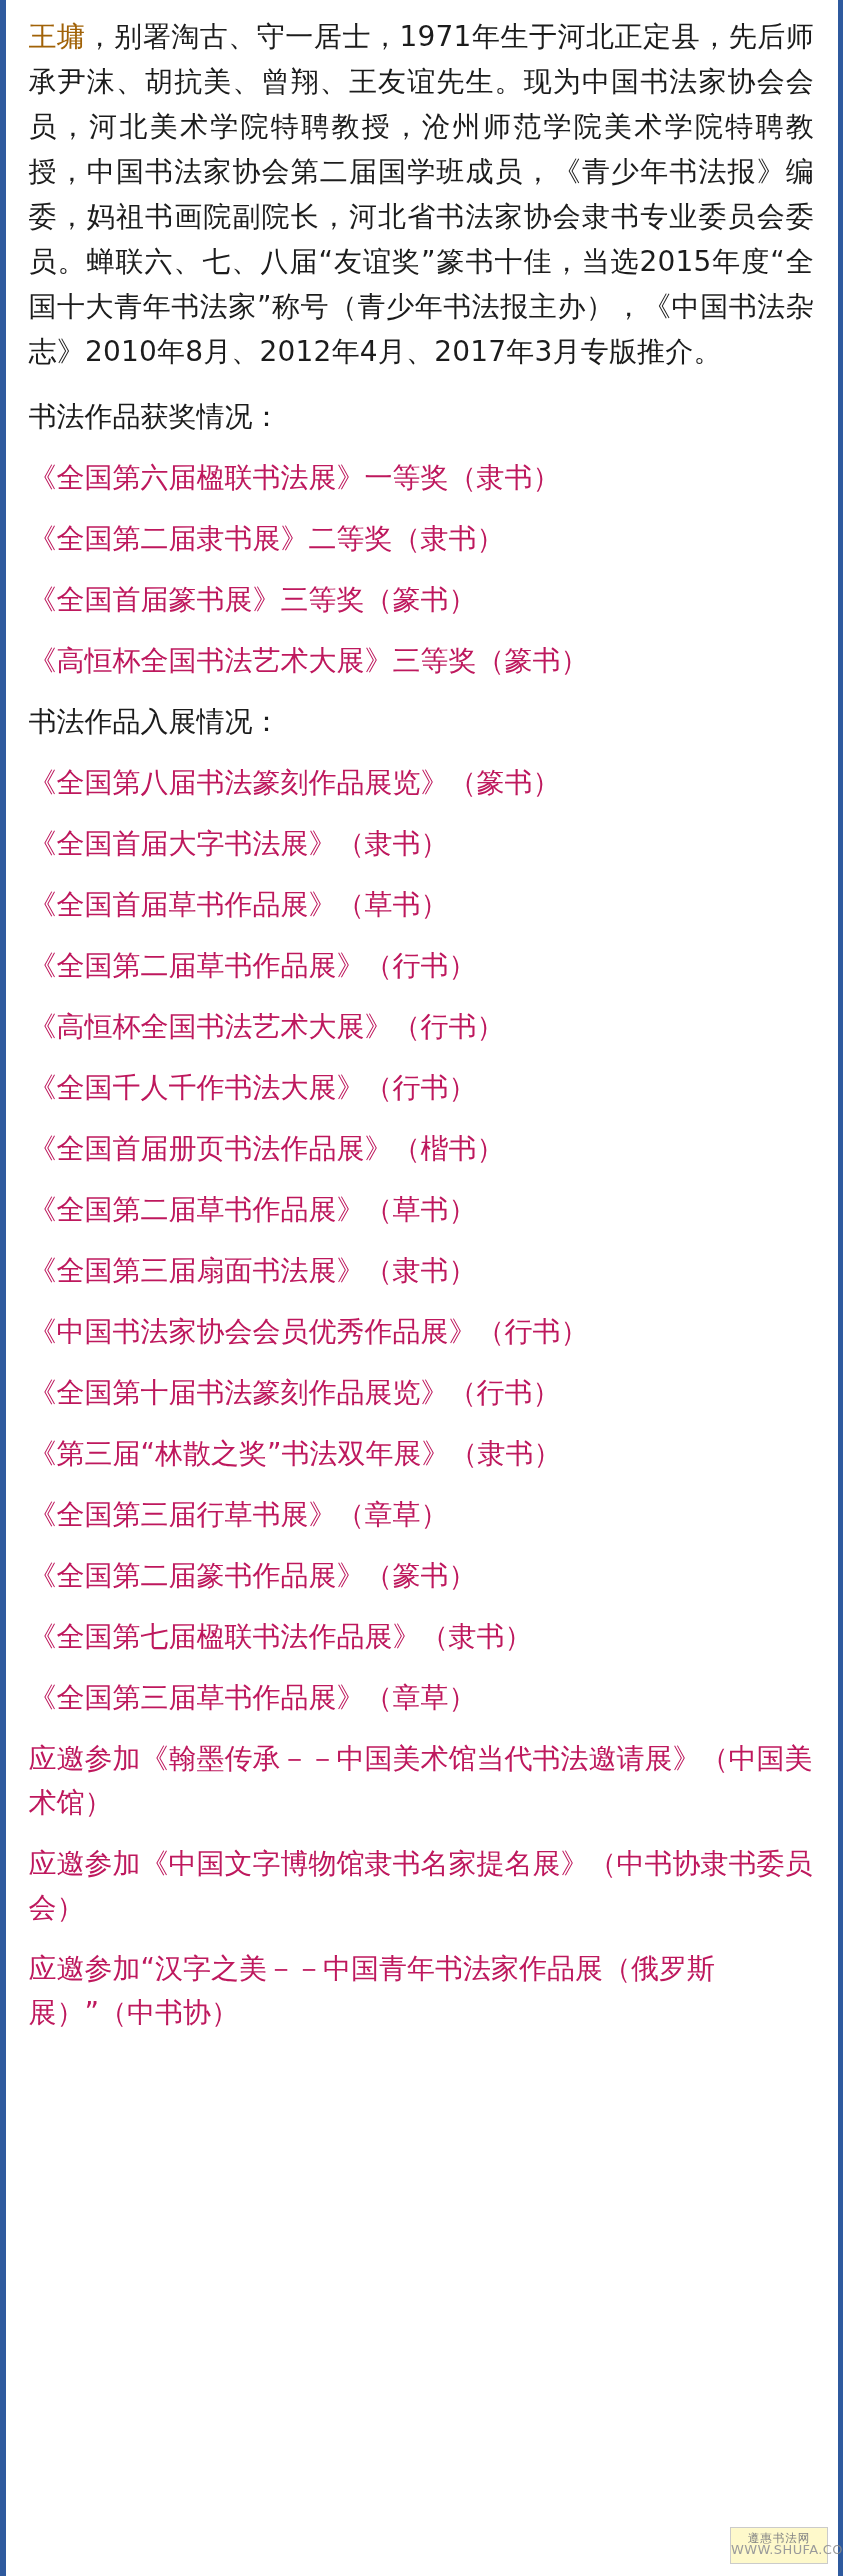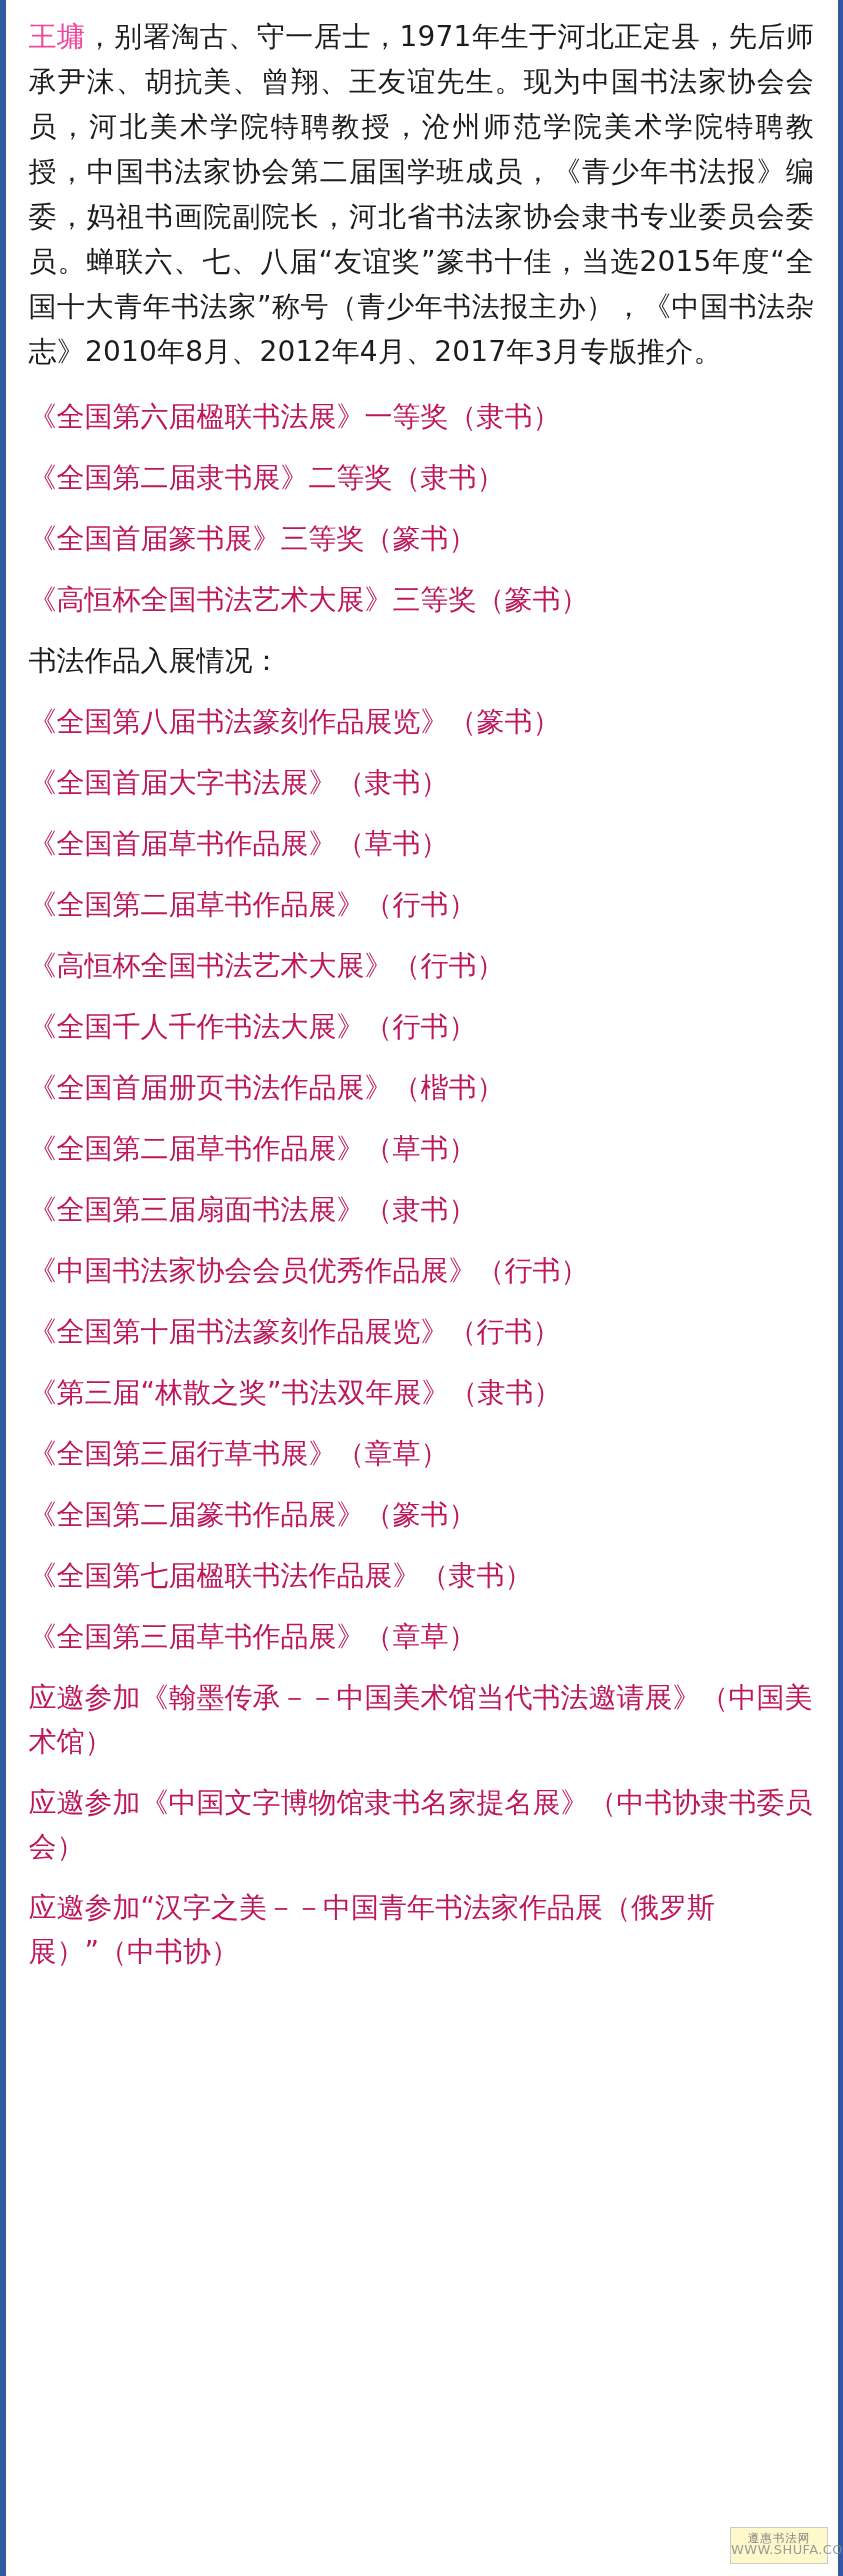--- a/index.html
+++ b/index.html
@@ -52,21 +52,21 @@
     line-height: 44px;
     color: #be185d;
   }
   p.heading {
     margin: 0 0 17px 0;
     font-size: 28px;
     line-height: 44px;
     color: #1c1c1c;
   }
   .name-link {
-    color: #ec4899;
+    color: #a16207;
   }
   .watermark {
     position: absolute;
     right: 16px;
     bottom: 12.5px;
     width: 98px;
     height: 37px;
     background: #fef9c3;
     border: 0.9px solid #c2c2c2;
     color: #7a7a7a;
@@ -94,20 +94,21 @@
 <body>
 
 <div class="page">
   <div class="left-rule"></div>
   <div class="right-rule"></div>
 
   <div class="content">
 
     <p class="para"><span class="name-link">王墉</span><span>，别署淘古、守一居士，1971年生于河北正定县，先后师承尹沫、胡抗美、曾翔、王友谊先生。现为中国书法家协会会员，河北美术学院特聘教授，沧州师范学院美术学院特聘教授，中国书法家协会第二届国学班成员，《青少年书法报》编委，妈祖书画院副院长，河北省书法家协会隶书专业委员会委员。蝉联六、七、八届“友谊奖”篆书十佳，当选2015年度“全国十大青年书法家”称号（青少年书法报主办），《中国书法杂志》2010年8月、2012年4月、2017年3月专版推介。</span></p>
 
+    <p class="heading">书法作品获奖情况：</p>
     <p class="item">《全国第六届楹联书法展》一等奖（隶书）</p>
     <p class="item">《全国第二届隶书展》二等奖（隶书）</p>
     <p class="item">《全国首届篆书展》三等奖（篆书）</p>
     <p class="item">《高恒杯全国书法艺术大展》三等奖（篆书）</p>
 
     <p class="heading">书法作品入展情况：</p>
     <p class="item">《全国第八届书法篆刻作品展览》（篆书）</p>
     <p class="item">《全国首届大字书法展》（隶书）</p>
     <p class="item">《全国首届草书作品展》（草书）</p>
     <p class="item">《全国第二届草书作品展》（行书）</p>

